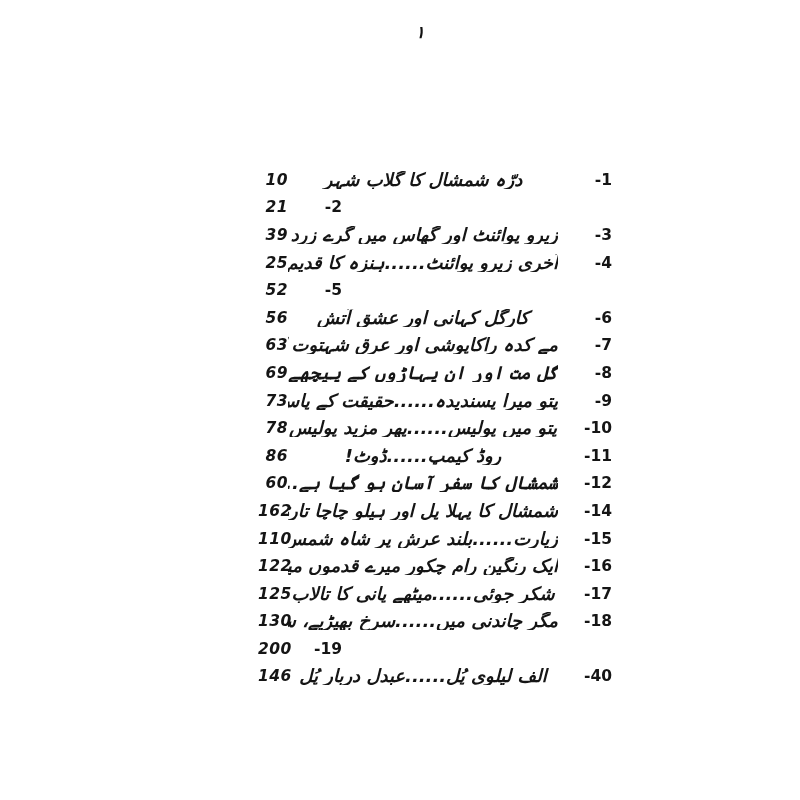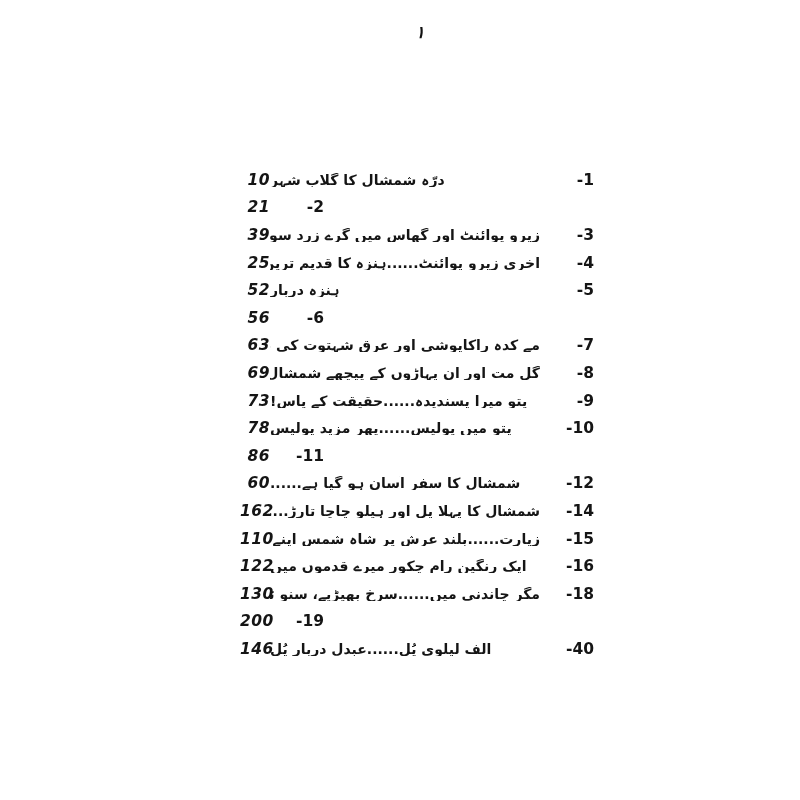--- a/index.html
+++ b/index.html
@@ -23,48 +23,49 @@
     width: 28px;
     text-align: center;
     font-size: 17px;
     font-weight: 700;
     font-style: italic;
     color: #111;
   }
   .toc {
     position: absolute;
     top: 166px;
-    left: 240px;
+    left: 258px;
     width: 354px;
   }
   .toc-row {
     display: flex;
     align-items: center;
     height: 27.6px;
   }
   .pnum {
     width: 30px;
     flex: 0 0 30px;
     text-align: right;
     font-size: 15.5px;
     font-weight: 700;
     font-style: italic;
     letter-spacing: 0.5px;
     color: #151515;
   }
   .title {
     flex: 1;
     direction: rtl;
-    text-align: left;
-    font-size: 14px;
+    text-align: center;
+    font-size: 18px;
     font-weight: 700;
     line-height: 1;
     color: #151515;
     white-space: nowrap;
     overflow: hidden;
+    font-style: italic;
   }
   .serial {
     width: 40px;
     flex: 0 0 40px;
     margin-left: 14px;
     text-align: right;
     font-size: 15.5px;
     font-weight: 700;
     color: #151515;
     direction: ltr;
@@ -95,26 +96,26 @@
   </div>
 
   <div class="toc-row">
     <div class="pnum">25</div>
     <div class="title">آخری زیرو پوائنٹ......ہنزہ کا قدیم ترین کنواں</div>
     <div class="serial">-4</div>
   </div>
 
   <div class="toc-row">
     <div class="pnum">52</div>
-    <div class="title">ہنزہ دربار</div>
     <div class="serial">-5</div>
   </div>
 
   <div class="toc-row">
     <div class="pnum">56</div>
+    <div class="title">کارگل کہانی اور عشق آتش</div>
     <div class="serial">-6</div>
   </div>
 
   <div class="toc-row">
     <div class="pnum">63</div>
     <div class="title">مے کدہ راکاپوشی اور عرق شہتوت کی بڑھیا</div>
     <div class="serial">-7</div>
   </div>
 
   <div class="toc-row">
@@ -130,20 +131,21 @@
   </div>
 
   <div class="toc-row">
     <div class="pnum">78</div>
     <div class="title">پتو میں پولیس......پھر مزید پولیس</div>
     <div class="serial">-10</div>
   </div>
 
   <div class="toc-row">
     <div class="pnum">86</div>
+    <div class="title">روڈ کیمپ......ڈوٹ!</div>
     <div class="serial">-11</div>
   </div>
 
   <div class="toc-row">
     <div class="pnum">60</div>
     <div class="title">شمشال کا سفر آسان ہو گیا ہے......</div>
     <div class="serial">-12</div>
   </div>
 
 
@@ -158,20 +160,25 @@
     <div class="title">زیارت......بلند عرش پر شاہ شمس اپنے پرچم لہراتا تھا</div>
     <div class="serial">-15</div>
   </div>
 
   <div class="toc-row">
     <div class="pnum">122</div>
     <div class="title">ایک رنگین رام چکور میرے قدموں میں</div>
     <div class="serial">-16</div>
   </div>
 
+  <div class="toc-row">
+    <div class="pnum">125</div>
+    <div class="title">شکر جوئی......میٹھے پانی کا تالاب</div>
+    <div class="serial">-17</div>
+  </div>
 
   <div class="toc-row">
     <div class="pnum">130</div>
     <div class="title">مگر چاندنی میں......سرخ بھیڑیے، سنو ٹائیگر اور کاسون......</div>
     <div class="serial">-18</div>
   </div>
 
   <div class="toc-row">
     <div class="pnum">200</div>
     <div class="serial">-19</div>

